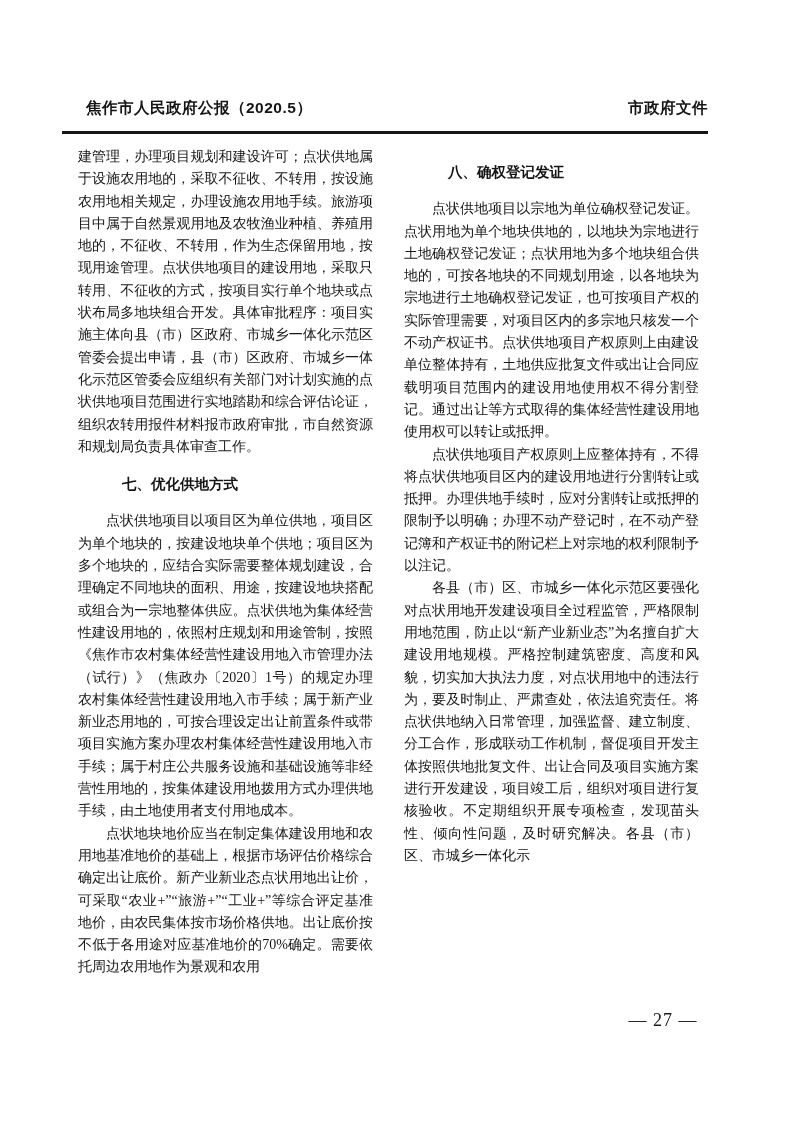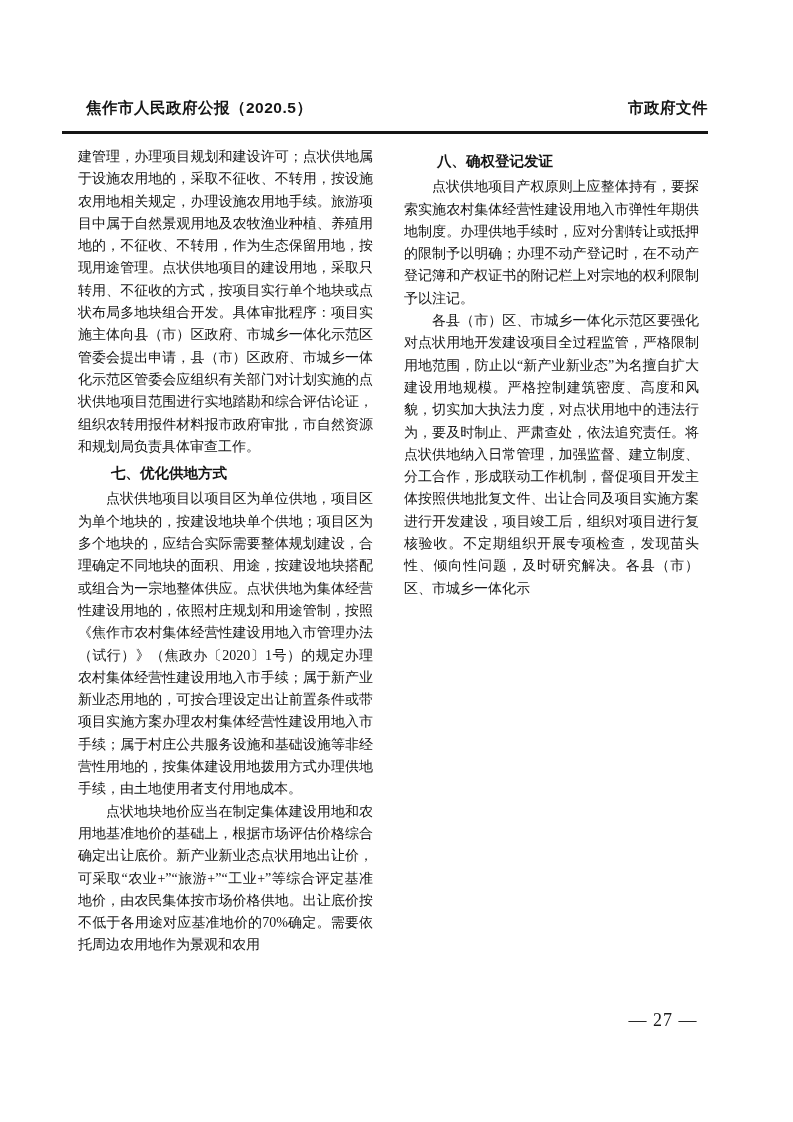--- a/index.html
+++ b/index.html
@@ -52,21 +52,21 @@
   }
   .col p {
     margin: 0;
     padding: 0;
     text-indent: 2em;
   }
   .col p.continuation {
     text-indent: 0;
   }
   .col .section-heading {
-    margin: 4px;
+    margin: 15px;
     text-indent: 2em;
     font-family: "Liberation Sans", "DejaVu Sans", sans-serif;
     font-weight: bold;
     font-size: 14.5px;
     line-height: 22.3px;
   }
   .page-number {
     position: absolute;
     top: 1010px;
     left: 615px;
@@ -92,21 +92,22 @@
 
     <div class="col">
       <p class="continuation">建管理，办理项目规划和建设许可；点状供地属于设施农用地的，采取不征收、不转用，按设施农用地相关规定，办理设施农用地手续。旅游项目中属于自然景观用地及农牧渔业种植、养殖用地的，不征收、不转用，作为生态保留用地，按现用途管理。点状供地项目的建设用地，采取只转用、不征收的方式，按项目实行单个地块或点状布局多地块组合开发。具体审批程序：项目实施主体向县（市）区政府、市城乡一体化示范区管委会提出申请，县（市）区政府、市城乡一体化示范区管委会应组织有关部门对计划实施的点状供地项目范围进行实地踏勘和综合评估论证，组织农转用报件材料报市政府审批，市自然资源和规划局负责具体审查工作。</p>
       <p class="section-heading">七、优化供地方式</p>
       <p>点状供地项目以项目区为单位供地，项目区为单个地块的，按建设地块单个供地；项目区为多个地块的，应结合实际需要整体规划建设，合理确定不同地块的面积、用途，按建设地块搭配或组合为一宗地整体供应。点状供地为集体经营性建设用地的，依照村庄规划和用途管制，按照《焦作市农村集体经营性建设用地入市管理办法（试行）》（焦政办〔2020〕1号）的规定办理农村集体经营性建设用地入市手续；属于新产业新业态用地的，可按合理设定出让前置条件或带项目实施方案办理农村集体经营性建设用地入市手续；属于村庄公共服务设施和基础设施等非经营性用地的，按集体建设用地拨用方式办理供地手续，由土地使用者支付用地成本。</p>
       <p>点状地块地价应当在制定集体建设用地和农用地基准地价的基础上，根据市场评估价格综合确定出让底价。新产业新业态点状用地出让价，可采取“农业+”“旅游+”“工业+”等综合评定基准地价，由农民集体按市场价格供地。出让底价按不低于各用途对应基准地价的70%确定。需要依托周边农用地作为景观和农用</p>
     </div>
 
     <div class="col">
       <p class="section-heading">八、确权登记发证</p>
-      <p>点状供地项目产权原则上应整体持有，要探索实施农村集体经营性建设用地入市弹性年期供地制度。办理供地手续时，应对分割转让或抵押的限制予以明确；办理不动产登记时，在不动产登记簿和产权证书的附记栏上对宗地的权利限制予以注记。</p>
+      <p>点状供地项目以宗地为单位确权登记发证。点状用地为单个地块供地的，以地块为宗地进行土地确权登记发证；点状用地为多个地块组合供地的，可按各地块的不同规划用途，以各地块为宗地进行土地确权登记发证，也可按项目产权的实际管理需要，对项目区内的多宗地只核发一个不动产权证书。点状供地项目产权原则上由建设单位整体持有，土地供应批复文件或出让合同应载明项目范围内的建设用地使用权不得分割登记。通过出让等方式取得的集体经营性建设用地使用权可以转让或抵押。</p>
+      <p>点状供地项目产权原则上应整体持有，不得将点状供地项目区内的建设用地进行分割转让或抵押。办理供地手续时，应对分割转让或抵押的限制予以明确；办理不动产登记时，在不动产登记簿和产权证书的附记栏上对宗地的权利限制予以注记。</p>
       <p>各县（市）区、市城乡一体化示范区要强化对点状用地开发建设项目全过程监管，严格限制用地范围，防止以“新产业新业态”为名擅自扩大建设用地规模。严格控制建筑密度、高度和风貌，切实加大执法力度，对点状用地中的违法行为，要及时制止、严肃查处，依法追究责任。将点状供地纳入日常管理，加强监督、建立制度、分工合作，形成联动工作机制，督促项目开发主体按照供地批复文件、出让合同及项目实施方案进行开发建设，项目竣工后，组织对项目进行复核验收。不定期组织开展专项检查，发现苗头性、倾向性问题，及时研究解决。各县（市）区、市城乡一体化示</p>
     </div>
 
   </div>
 
   <div class="page-number">— 27 —</div>
 
 </div>
 
 </body></html>

